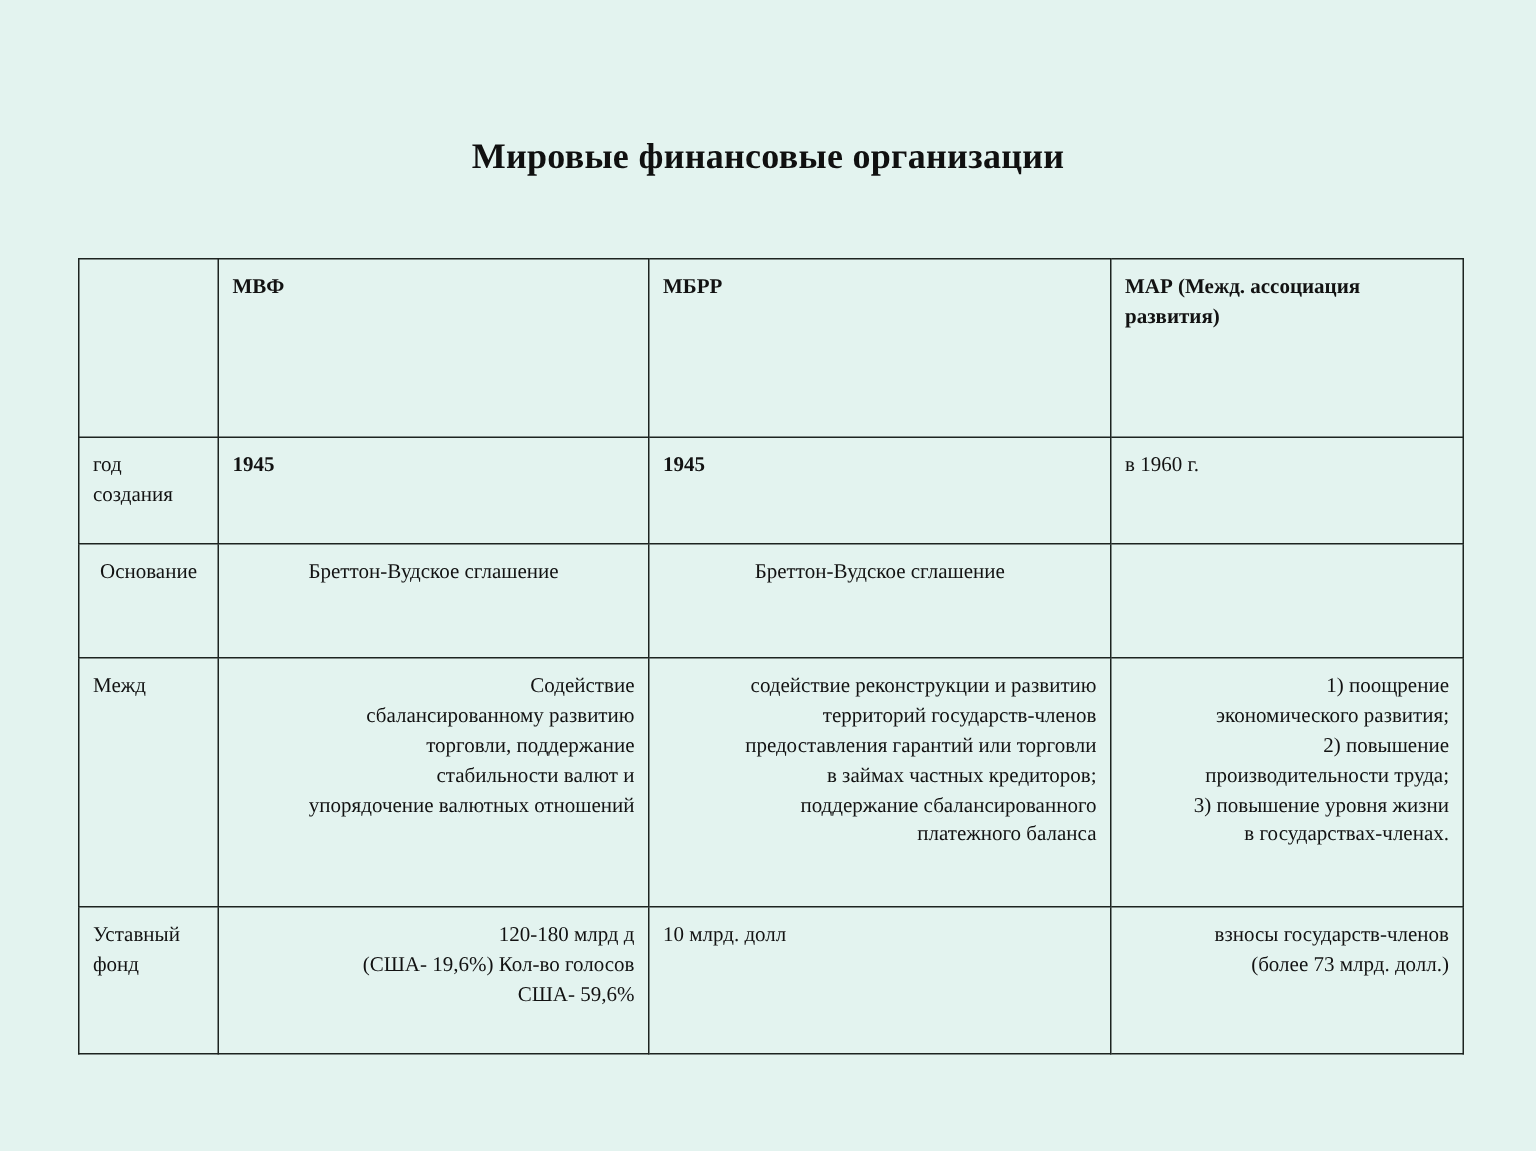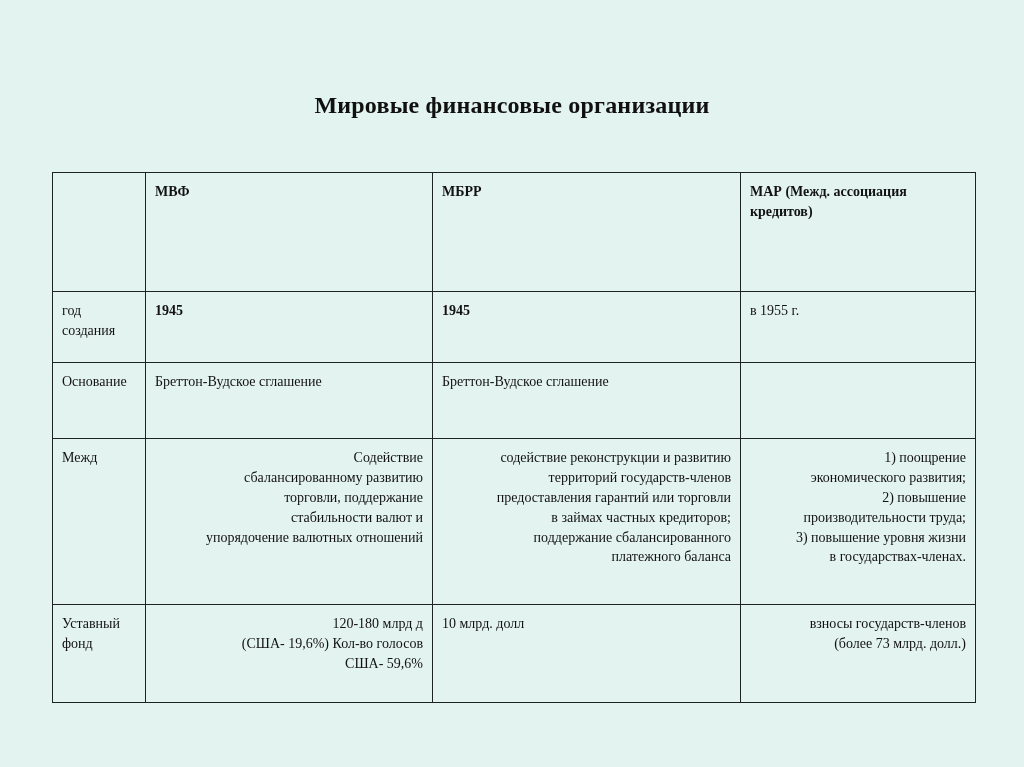--- a/index.html
+++ b/index.html
@@ -68,21 +68,21 @@
   col.c-ida    { width: 235px; }
 
   .row-head td {
     font-weight: bold;
     font-size: 16px;
     height: 103px;
   }
   .row-head td.cell-label { font-weight: normal; }
 
   .row-founded td   { height: 55px; }
-  .row-basis td     { height: 60px; }
+  .row-basis td     { height: 60px; text-align: center; }
   .row-goal td      { height: 150px; }
   .row-members td   { height: 100px; }
   .row-capital td   { height: 82px; }
 
   .bold { font-weight: bold; }
 
   .cell-label {
     font-size: 15px;
     line-height: 1.45;
   }
@@ -106,28 +106,28 @@
         <col class="c-imf">
         <col class="c-ibrd">
         <col class="c-ida">
       </colgroup>
       <tbody>
 
         <tr class="row-head">
           <td class="cell-label"></td>
           <td>МВФ</td>
           <td>МБРР</td>
-          <td>МАР (Межд. ассоциация кредитов)</td>
+          <td>МАР (Межд. ассоциация развития)</td>
         </tr>
 
         <tr class="row-founded">
           <td class="cell-label">год создания</td>
           <td class="bold">1945</td>
           <td class="bold">1945</td>
-          <td>в 1955 г.</td>
+          <td>в 1960 г.</td>
         </tr>
 
         <tr class="row-basis">
           <td class="cell-label">Основание</td>
           <td>Бреттон-Вудское сглашение</td>
           <td>Бреттон-Вудское сглашение</td>
           <td></td>
         </tr>
 
         <tr class="row-goal">

